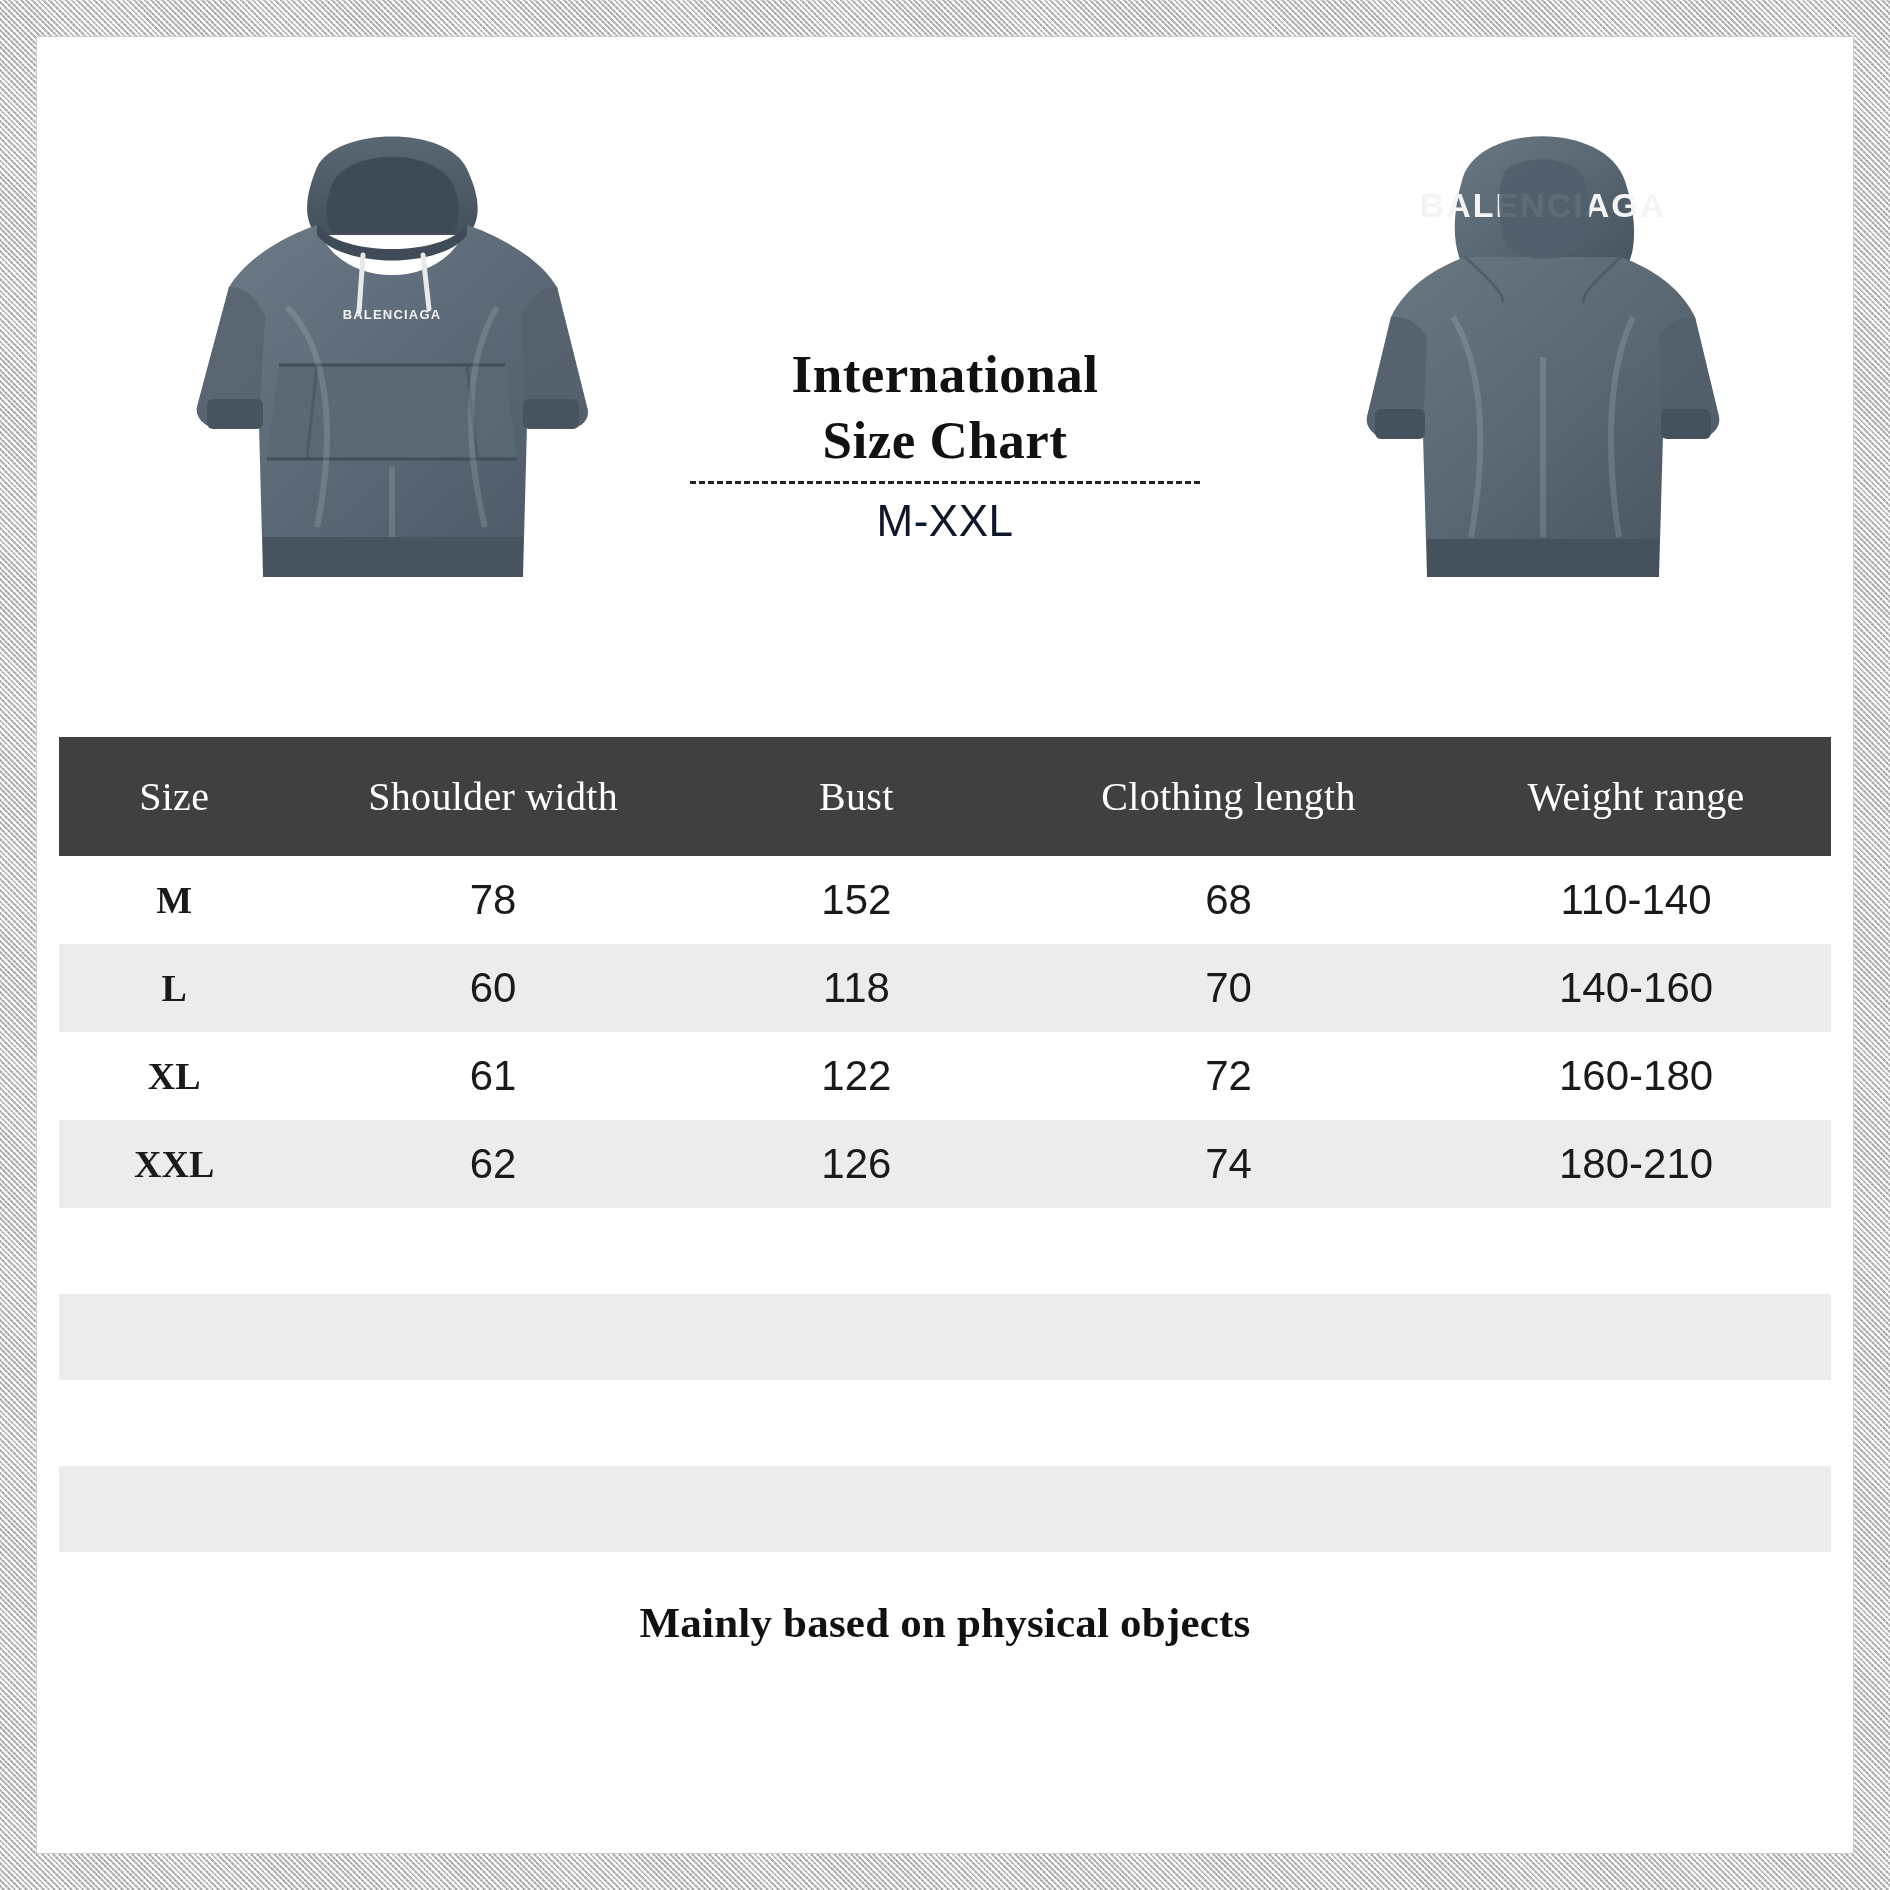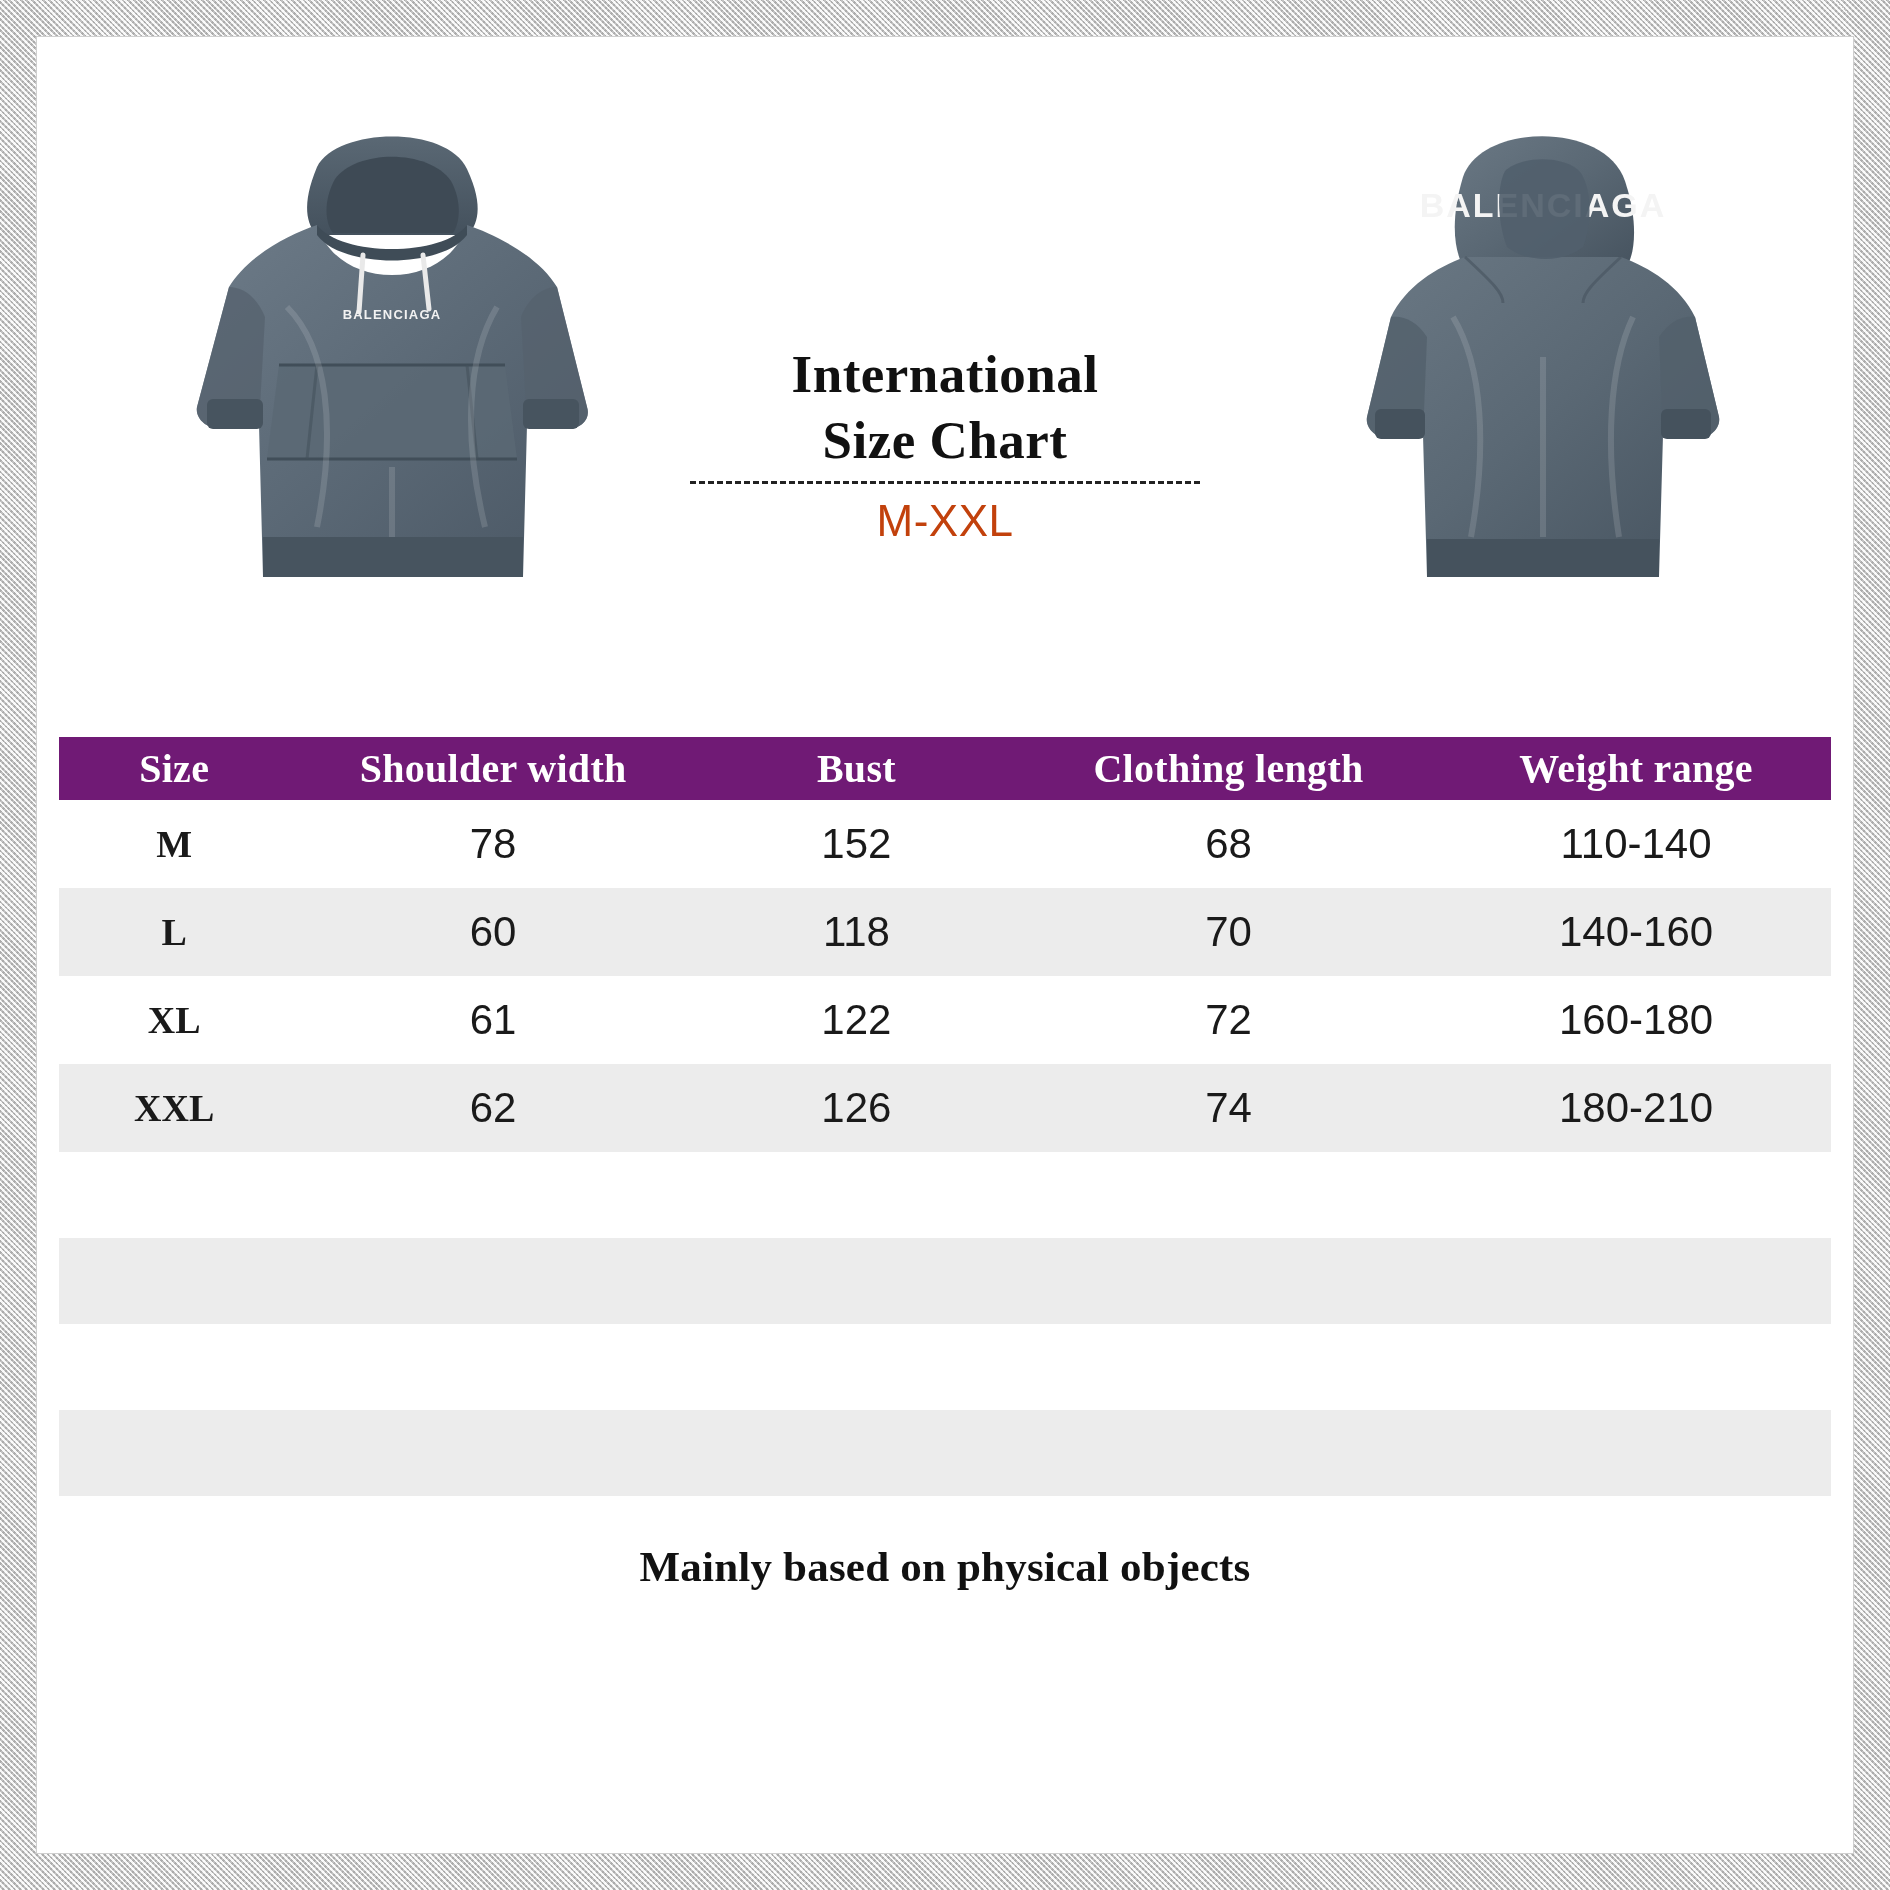--- a/index.html
+++ b/index.html
@@ -76,40 +76,40 @@
   }
   .title-rule {
     margin: 10px auto 12px auto;
     width: 510px;
     border-top: 3px dashed #222;
     height: 0;
   }
   .title-sub {
     font-family: "Liberation Sans", sans-serif;
     font-size: 44px;
-    color: #c2410c;
+    color: #0f172a;
     letter-spacing: 0.5px;
   }
 
   
   .table-wrap {
     padding: 0 22px;
   }
   table.size-table {
     width: 100%;
     border-collapse: collapse;
     table-layout: fixed;
   }
   table.size-table thead th {
-    background: #701a75;
+    background: #404040;
     color: #ffffff;
     font-family: "Liberation Serif", serif;
-    font-weight: 700;
+    font-weight: 400;
     font-size: 40px;
-    padding: 8px 4px;
+    padding: 36px 4px;
     text-align: center;
     letter-spacing: 0.3px;
   }
   table.size-table tbody td {
     text-align: center;
     padding: 20px 4px;
     font-size: 42px;
     color: #1a1a1a;
     font-family: "Liberation Sans", sans-serif;
     height: 46px;

